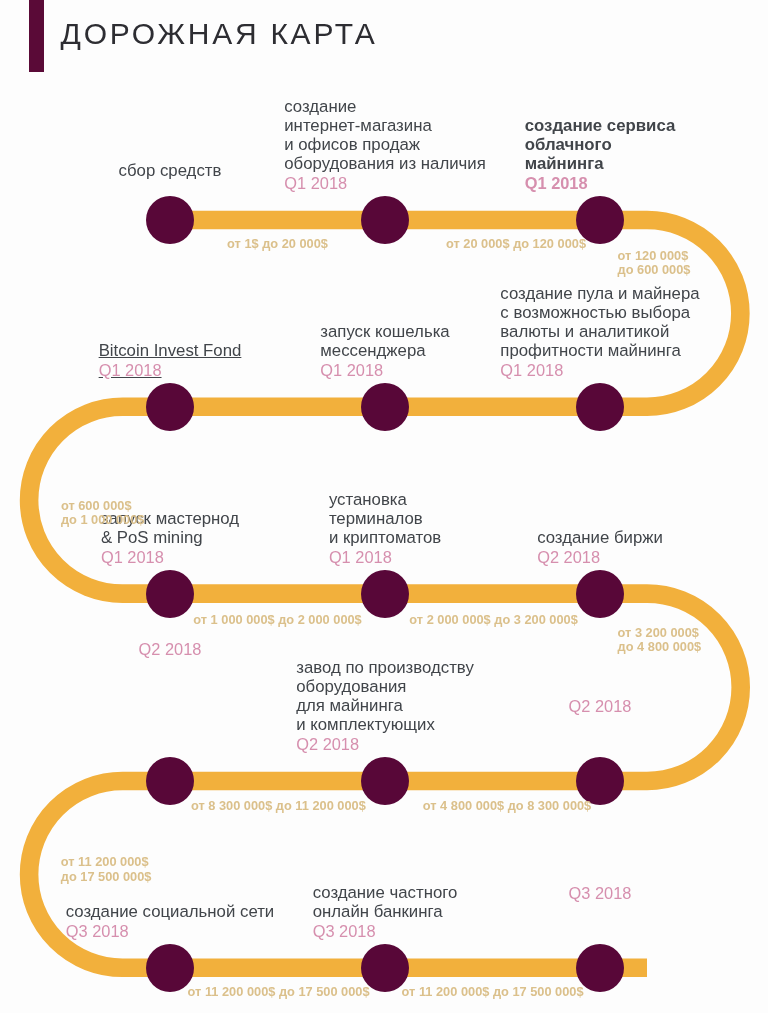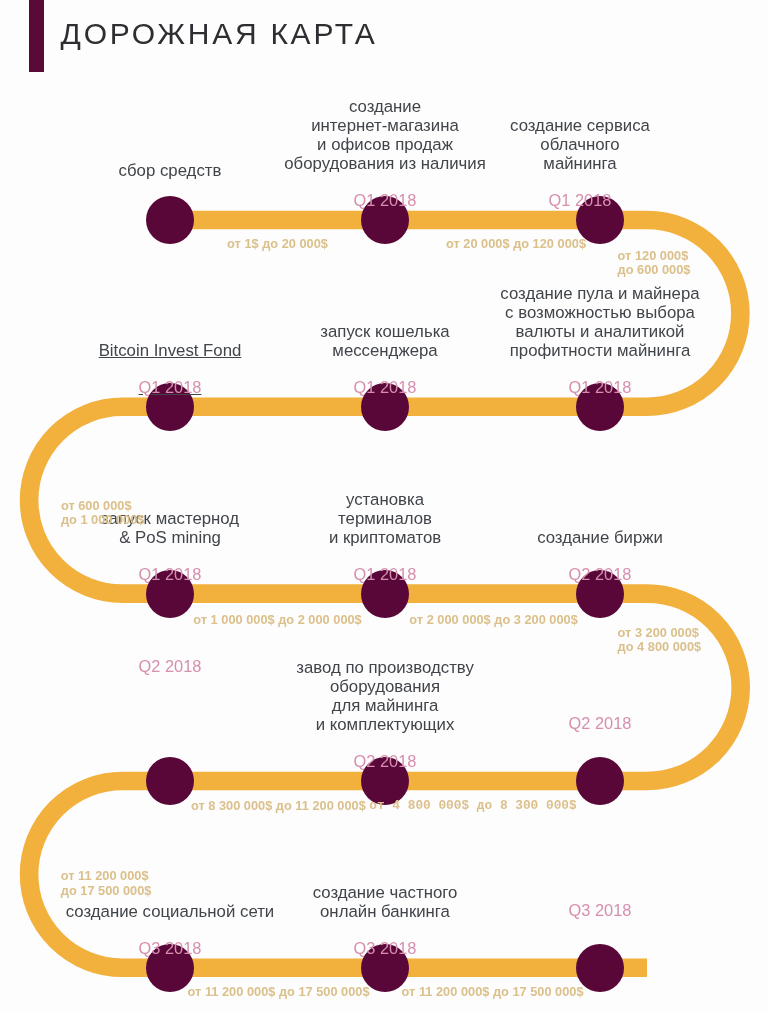--- a/index.html
+++ b/index.html
@@ -10,22 +10,22 @@
   #roadpath{position:absolute;left:0;top:0;width:768px;height:1013px;}
 
   .hdr-bar{position:absolute;left:28.7px;top:-1px;width:15.4px;height:72.8px;background:#5a0a37;}
   .hdr-title{position:absolute;left:60.6px;top:9.8px;font-size:30px;letter-spacing:2.75px;
              color:#2d2d32;white-space:nowrap;font-weight:400;line-height:48px;
              transform:translateZ(0);}
 
   .node{position:absolute;width:48px;height:48px;border-radius:50%;background:#580738;}
 
   .mstone{position:absolute;color:#41454a;font-size:16.8px;line-height:18.9px;
-          text-align:center;white-space:pre;transform:translateX(-50%) translateZ(0);}
-  .mstone .q{display:block;color:#d68fae;font-size:16.4px;line-height:18.9px;margin-top:17px;}
+          white-space:pre;transform:translateX(-50%) translateZ(0);}
+  .mstone .q{display:block;color:#d68fae;font-size:16.4px;line-height:18.9px;}
 
   .money{position:absolute;color:#dbc08b;font-size:12.8px;line-height:14.2px;
          font-weight:700;white-space:pre-line;transform:translateZ(0);}
   .money.ctr{text-align:left;transform:translateX(-50%) translateZ(0);}
 </style>
 </head>
 <body>
 
 <div id="root">
 
@@ -52,21 +52,21 @@
       <div class="node" style="left: 146px; top: 943.8px;"></div>
       <div class="node" style="left: 361px; top: 943.8px;"></div>
       <div class="node" style="left: 576px; top: 943.8px;"></div>
     </div>
   <div id="labels">
       <div class="mstone" style="left: 170px; top: 162.326px;"><span>сбор средств</span></div>
       <div class="mstone" style="left: 385px; top: 98.3649px;"><span>создание
 интернет-магазина
 и офисов продаж
 оборудования из наличия</span><span class="q">Q1 2018</span></div>
-      <div class="mstone" style="left: 580px; top: 117.265px;"><span>создание сервиса
+      <div class="mstone" style="left: 600px; top: 117.265px; font-weight: bold;"><span>создание сервиса
 облачного
 майнинга</span><span class="q">Q1 2018</span></div>
       <div class="mstone" style="left: 600px; top: 285.165px;"><span>создание пула и майнера
 с возможностью выбора
 валюты и аналитикой
 профитности майнинга</span><span class="q">Q1 2018</span></div>
       <div class="mstone" style="left: 385px; top: 322.965px;"><span>запуск кошелька
 мессенджера</span><span class="q">Q1 2018</span></div>
       <div class="mstone" style="left: 170px; top: 341.865px; text-decoration: underline;"><span>Bitcoin Invest Fond</span><span class="q">Q1 2018</span></div>
       <div class="mstone" style="left: 170px; top: 509.765px;"><span>запуск мастернод
@@ -91,19 +91,19 @@
       <div class="money ctr" style="left: 516px; top: 237.45px;">от 20 000$ до 120 000$</div>
       <div class="money" style="left: 617.6px; top: 248.85px;">от 120 000$
 до 600 000$</div>
       <div class="money" style="left: 60.9px; top: 461.65px; margin-top: 37px;">от 600 000$
 до 1 000 000$</div>
       <div class="money ctr" style="left: 277.5px; top: 613.05px;">от 1 000 000$ до 2 000 000$</div>
       <div class="money ctr" style="left: 493.6px; top: 613.05px;">от 2 000 000$ до 3 200 000$</div>
       <div class="money" style="left: 617.6px; top: 626.25px;">от 3 200 000$
 до 4 800 000$</div>
       <div class="money ctr" style="left: 278.4px; top: 799.05px;">от 8 300 000$ до 11 200 000$</div>
-      <div class="money ctr" style="left: 473px; top: 799.05px; font-family: Liberation Mono, monospace;">от 4 800 000$ до 8 300 000$</div>
-      <div class="money" style="left: 60.8px; top: 855.35px; margin-top: 14px;">от 11 200 000$
+      <div class="money ctr" style="left: 507px; top: 799.05px;">от 4 800 000$ до 8 300 000$</div>
+      <div class="money" style="left: 60.8px; top: 855.35px;">от 11 200 000$
 до 17 500 000$</div>
       <div class="money ctr" style="left: 278.6px; top: 985.05px;">от 11 200 000$ до 17 500 000$</div>
       <div class="money ctr" style="left: 492.6px; top: 985.05px;">от 11 200 000$ до 17 500 000$</div>
     </div>
 </div>
 
 </body></html>

